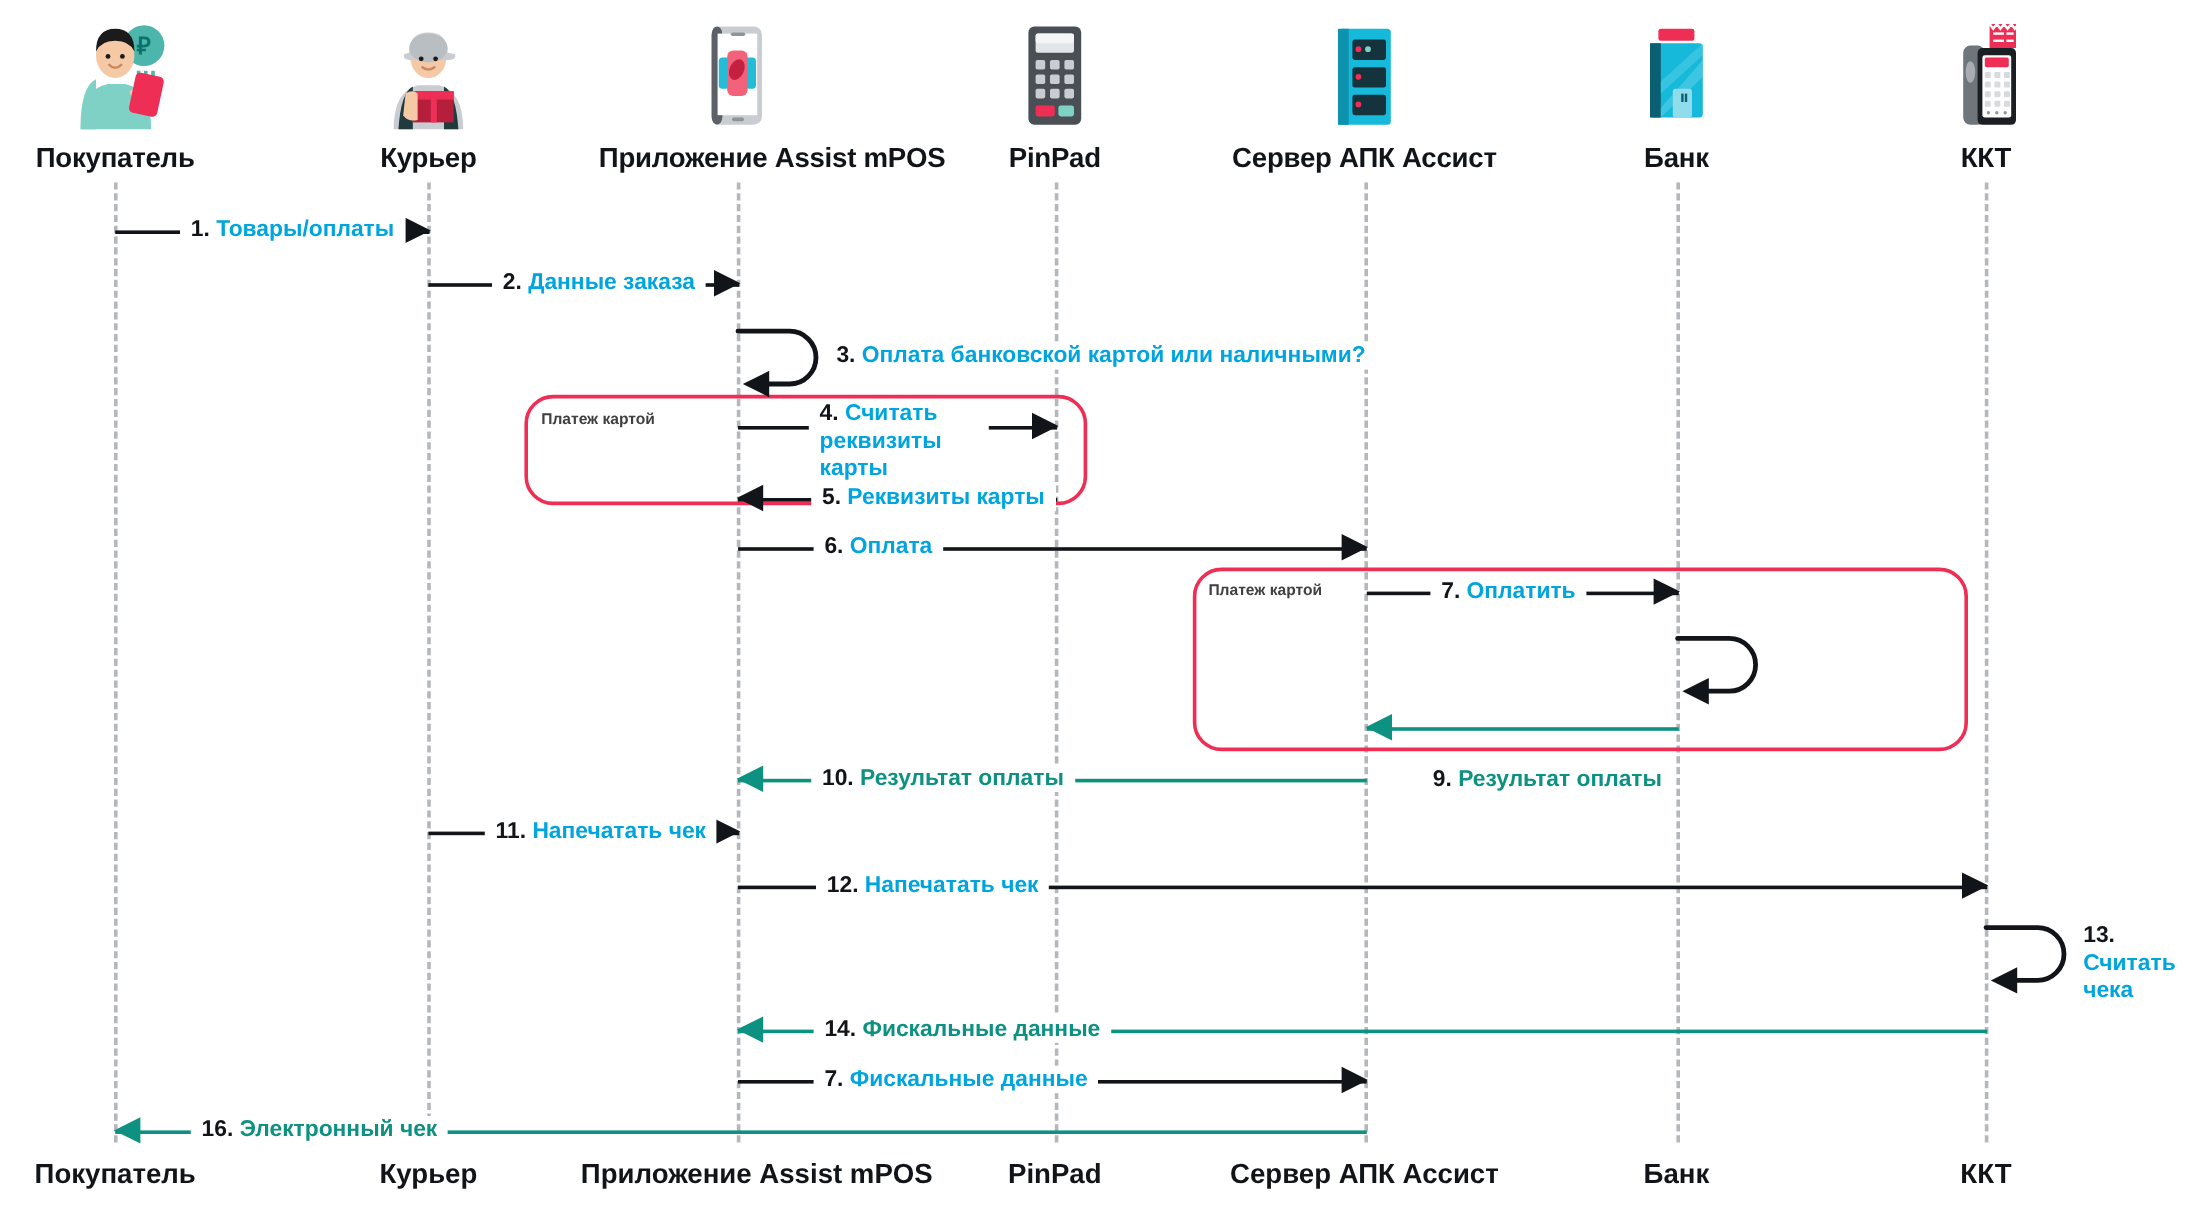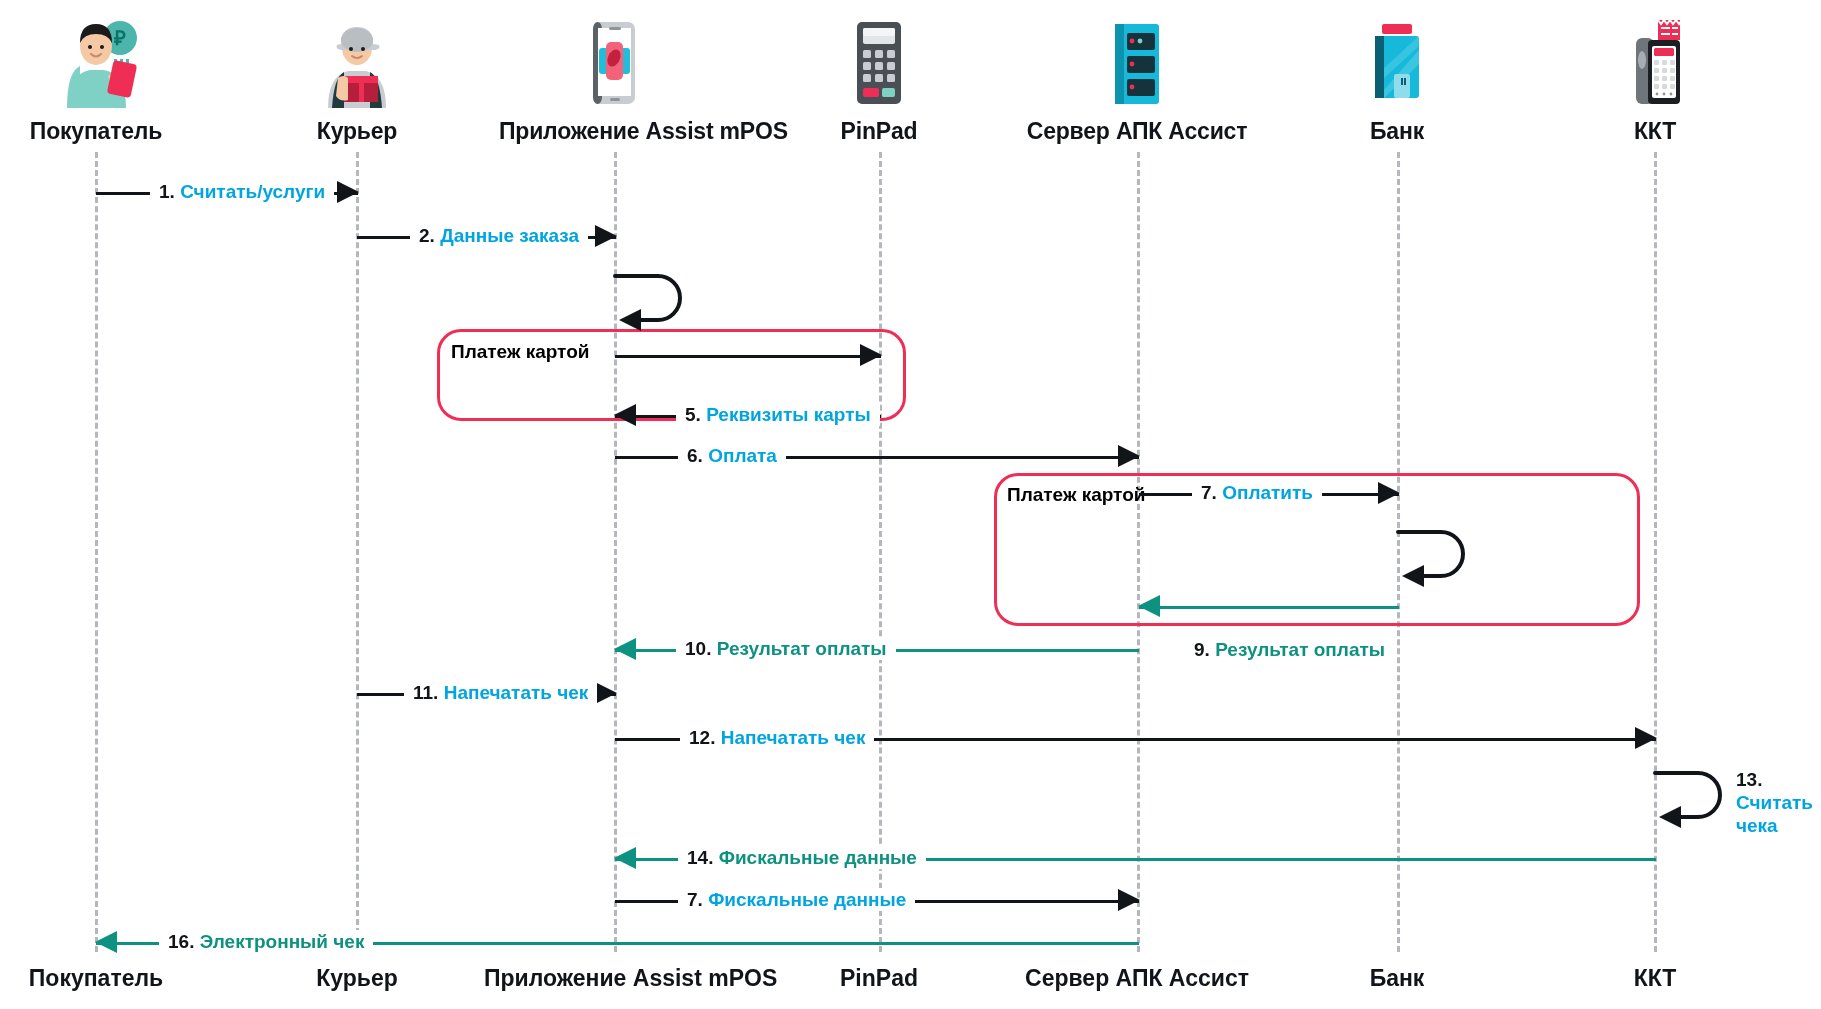--- a/index.html
+++ b/index.html
@@ -56,23 +56,23 @@
 
   
   .frag {
     position: absolute;
     border: 3px solid #ef2e56;
     border-radius: 24px;
     background: transparent;
   }
   .frag-label {
     position: absolute;
-    font-size: 19px;
+    font-size: 13px;
     font-weight: bold;
-    color: #000000;
+    color: #404040;
     white-space: nowrap;
   }
 
   
   .msg { position: absolute; height: 0; }
   .msg .line {
     position: absolute;
     left: 0; right: 0; top: 0;
     border-top: 3px solid #111418;
   }
@@ -294,42 +294,50 @@
 
   <div class="frag" style="left:994px; top:473px; width:646px; height:153px;"></div>
   <div class="frag-label" style="left:1007px; top:484px;">Платеж картой</div>
 
   <div class="msg" style="left:96px; top:192px; width:262px;">
     <div class="line"></div>
     <div class="head right"></div>
   </div>
   <div class="msg-label" style="left:150px; top:180px;">
     <span class="num">1.</span>
-    <span>Считать/услуги</span>
+    <span>Товары/оплаты</span>
   </div>
 
   <div class="msg" style="left:357px; top:236px; width:259px;">
     <div class="line"></div>
     <div class="head right"></div>
   </div>
   <div class="msg-label" style="left:410px; top:224px;">
     <span class="num">2.</span>
     <span>Данные заказа</span>
   </div>
 
   <div class="selfloop" style="left:613px; top:268px;">
     <svg width="80" height="60" viewBox="0 0 80 60">
       <path d="M2 8 H45 A22 22 0 0 1 45 52 H24" fill="none" stroke="#111418" stroke-width="4" stroke-linecap="round"></path>
       <path d="M28 41 L28 63 L6 52 Z" fill="#111418"></path>
     </svg>
   </div>
+  <div class="msg-label" style="left:688px; top:285px;">
+    <span class="num">3.</span>
+    <span>Оплата банковской картой или наличными?</span>
+  </div>
 
   <div class="msg" style="left:615px; top:355px; width:266px;">
     <div class="line"></div>
     <div class="head right"></div>
+  </div>
+  <div class="msg-label wrap" style="left:674px; top:333px; width:150px;">
+    <span class="num">4.</span>
+    <span>Считать реквизиты карты</span>
   </div>
 
   <div class="msg" style="left:615px; top:415px; width:266px;">
     <div class="line"></div>
     <div class="head left"></div>
   </div>
   <div class="msg-label" style="left:676px; top:403px;">
     <span class="num">5.</span>
     <span>Реквизиты карты</span>
   </div>

